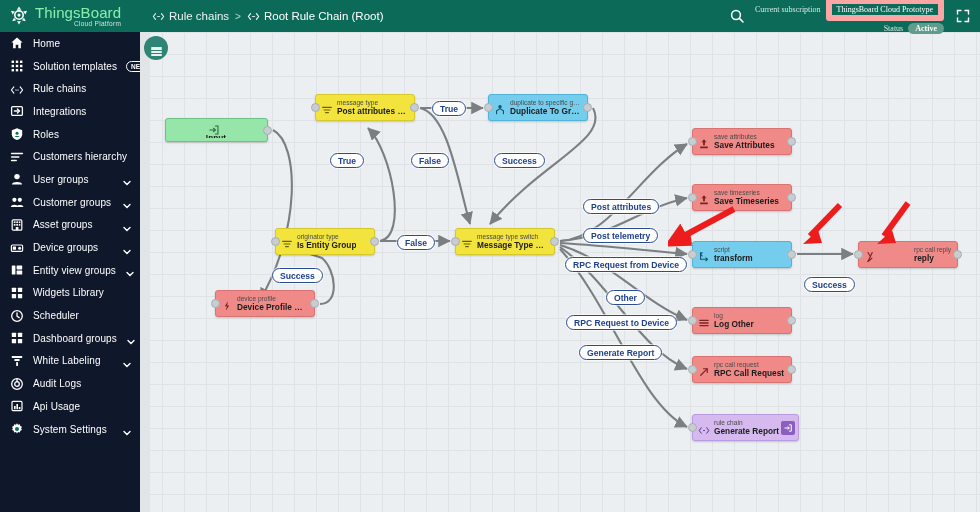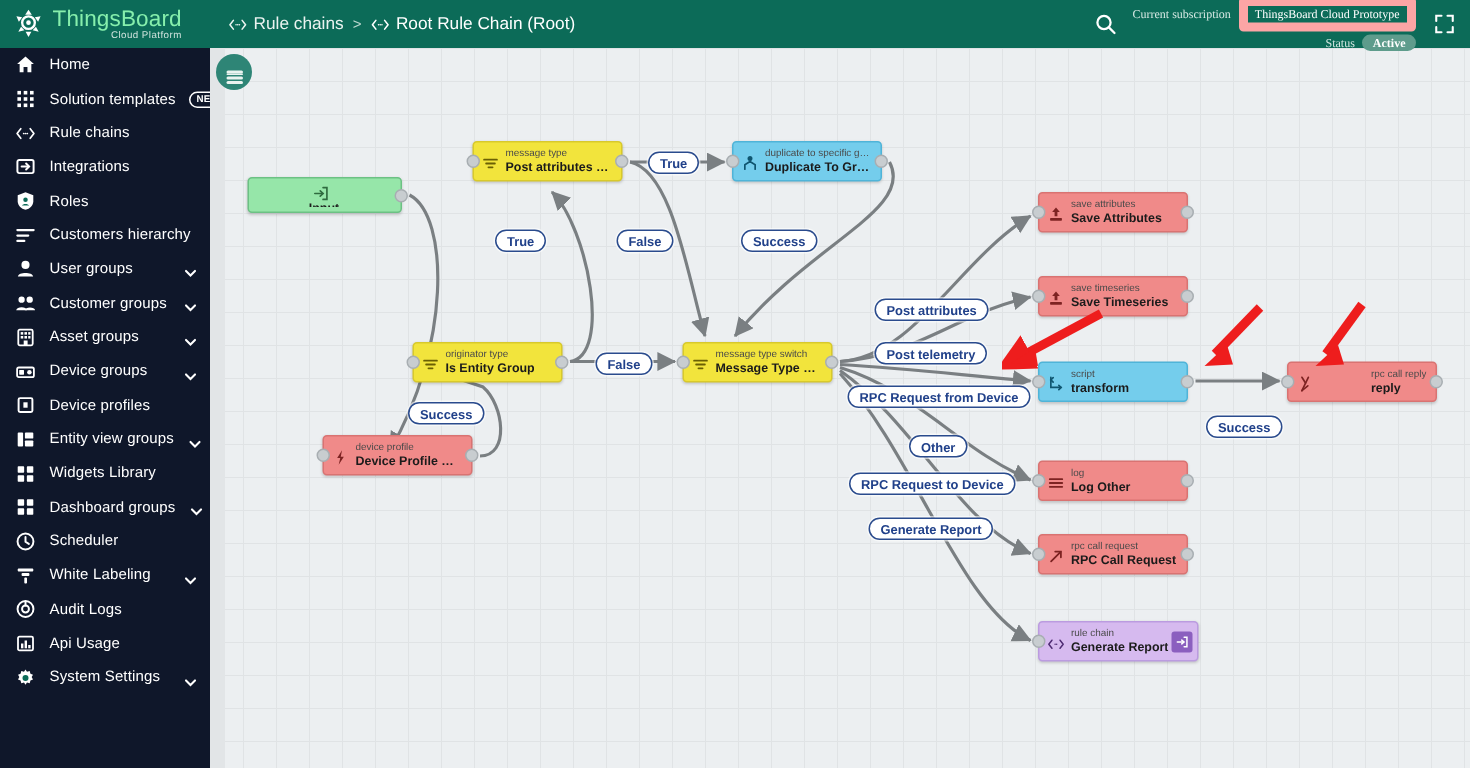--- a/index.html
+++ b/index.html
@@ -343,29 +343,20 @@
               <rect x="2.8" y="5.6" width="3.2" height="3.2" rx=".4"></rect>
               <circle cx="9.6" cy="7.2" r="1.5"></circle>
             </g>
           </svg></span>
       <span class="nav-lbl">Device groups</span>
       <span class="nav-chev"><svg viewBox="0 0 10 10" width="10" height="10">
             <path d="M2 3.6 L5 6.6 L8 3.6" fill="none" stroke="#fff" stroke-width="1.4" stroke-linecap="round"></path>
           </svg></span>
     </div>
 
-    <div class="nav-item">
-      <span class="nav-ic"><svg viewBox="0 0 14 14" width="14" height="14">
-            <g fill="none" stroke="#fff" stroke-width="1.3">
-              <rect x="2.4" y="2.4" width="9.2" height="9.2" rx="1"></rect>
-            </g>
-            <rect x="5.6" y="5.2" width="2.8" height="3.6" fill="#fff"></rect>
-          </svg></span>
-      <span class="nav-lbl">Device profiles</span>
-    </div>
 
     <div class="nav-item">
       <span class="nav-ic"><svg viewBox="0 0 14 14" width="14" height="14">
             <g fill="#fff">
               <rect x="1.8" y="2.4" width="3.6" height="9.2" rx=".6"></rect>
               <rect x="6.6" y="2.4" width="5.6" height="4" rx=".6"></rect>
               <rect x="6.6" y="7.6" width="5.6" height="4" rx=".6"></rect>
             </g>
           </svg></span>
       <span class="nav-lbl">Entity view groups</span>
@@ -381,41 +372,41 @@
               <rect x="7.9" y="1.8" width="4.3" height="4.3" rx=".5"></rect>
               <rect x="1.8" y="7.9" width="4.3" height="4.3" rx=".5"></rect>
               <rect x="7.9" y="7.9" width="4.3" height="4.3" rx=".5"></rect>
             </g>
           </svg></span>
       <span class="nav-lbl">Widgets Library</span>
     </div>
 
     <div class="nav-item">
       <span class="nav-ic"><svg viewBox="0 0 14 14" width="14" height="14">
+            <g fill="none" stroke="#fff" stroke-width="1.3" stroke-linecap="round">
+              <circle cx="7" cy="7" r="5.3"></circle>
+              <path d="M7 4 V7.2 L9.2 8.6"></path>
+            </g>
+          </svg></span>
+      <span class="nav-lbl">Scheduler</span>
+    </div>
+
+    <div class="nav-item">
+      <span class="nav-ic"><svg viewBox="0 0 14 14" width="14" height="14">
             <g fill="#fff">
               <rect x="1.8" y="1.8" width="4.3" height="4.3" rx=".5"></rect>
               <rect x="7.9" y="1.8" width="4.3" height="4.3" rx=".5"></rect>
               <rect x="1.8" y="7.9" width="4.3" height="4.3" rx=".5"></rect>
               <rect x="7.9" y="7.9" width="4.3" height="4.3" rx=".5"></rect>
             </g>
           </svg></span>
       <span class="nav-lbl">Dashboard groups</span>
       <span class="nav-chev"><svg viewBox="0 0 10 10" width="10" height="10">
             <path d="M2 3.6 L5 6.6 L8 3.6" fill="none" stroke="#fff" stroke-width="1.4" stroke-linecap="round"></path>
           </svg></span>
-    </div>
-
-    <div class="nav-item">
-      <span class="nav-ic"><svg viewBox="0 0 14 14" width="14" height="14">
-            <g fill="none" stroke="#fff" stroke-width="1.3" stroke-linecap="round">
-              <circle cx="7" cy="7" r="5.3"></circle>
-              <path d="M7 4 V7.2 L9.2 8.6"></path>
-            </g>
-          </svg></span>
-      <span class="nav-lbl">Scheduler</span>
     </div>
 
     <div class="nav-item">
       <span class="nav-ic"><svg viewBox="0 0 14 14" width="14" height="14">
             <g fill="#fff">
               <rect x="1.8" y="2" width="10.4" height="2" rx=".6"></rect>
               <rect x="4.4" y="5" width="5.2" height="2" rx=".6"></rect>
               <rect x="6.2" y="8" width="1.8" height="4" rx=".6"></rect>
             </g>
           </svg></span>

